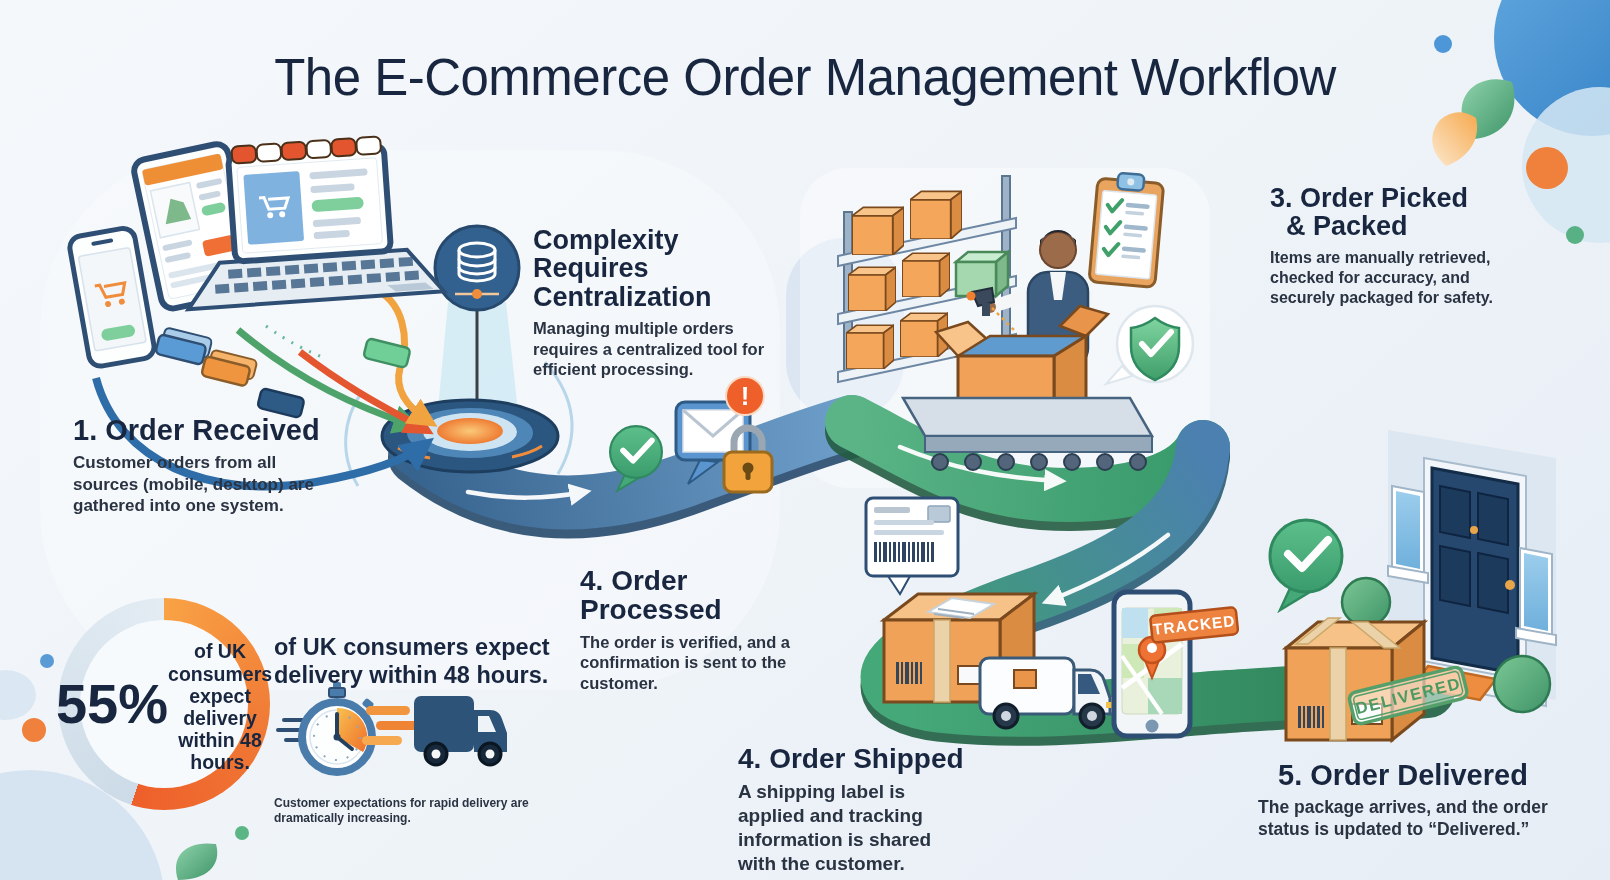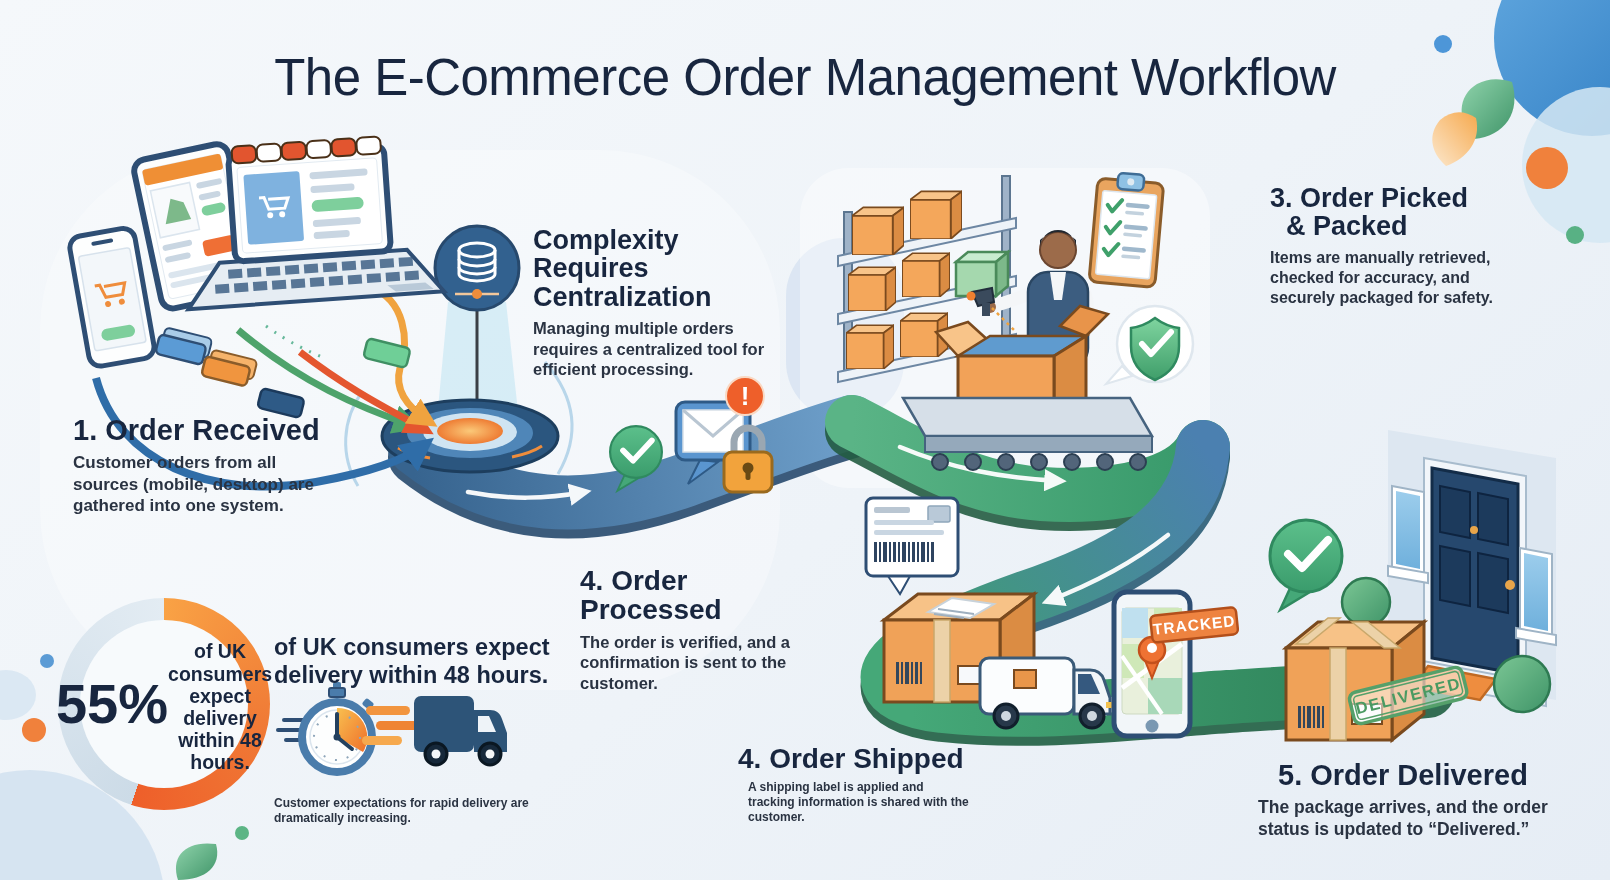--- a/index.html
+++ b/index.html
@@ -10,21 +10,21 @@
   #title{position:absolute;left:0;right:0;top:48px;margin:0;text-align:center;
          font-size:51px;font-weight:400;color:#18263f;letter-spacing:-0.5px;z-index:3;}
   .tblock{position:absolute;color:#18263f;z-index:3;}
   .tblock h2{margin:0;font-weight:700;color:#18263f;line-height:1.05;}
   .tblock p{margin:7px 0 0;font-weight:700;color:#2a3342;line-height:1.25;}
   #b-step1{left:73px;top:415px;width:255px}   #b-step1 h2{font-size:29px}  #b-step1 p{font-size:17px}
   #b-callout{left:533px;top:226px;width:262px}#b-callout h2{font-size:27px}#b-callout p{font-size:16.5px;width:248px}
   #b-step2{left:580px;top:566px;width:250px}  #b-step2 h2{font-size:28px}  #b-step2 p{font-size:16.5px;width:232px}
   #b-step3{left:1270px;top:184px;width:300px} #b-step3 h2{font-size:27px}  #b-step3 .h2b,#b-step3 p{}
   #b-step3 p{font-size:16px;width:262px}
-  #b-step4{left:738px;top:744px;width:245px}  #b-step4 h2{font-size:28px}  #b-step4 p{font-size:12px;margin-left:10px;width:225px}
+  #b-step4{left:738px;top:744px;width:245px}  #b-step4 h2{font-size:28px}  #b-step4 p{font-size:19px;width:225px}
   #b-step5{left:1258px;top:760px;width:305px} #b-step5 h2{font-size:29px;margin-left:20px} #b-step5 p{font-size:17.5px;width:292px}
   #b-side{left:274px;top:634px;width:282px;font-size:23.5px;font-weight:700;line-height:1.18;}
   #b-sidebody{left:274px;top:796px;width:288px;font-size:12px;font-weight:700;color:#2a3342;line-height:1.22;}
   #donut{position:absolute;left:58px;top:598px;width:212px;height:212px;z-index:3;}
   #donut .ring{position:absolute;inset:0;border-radius:50%;}
   #donut .hole{position:absolute;inset:22px;border-radius:50%;background:#f7fafc;
                display:flex;flex-direction:row;align-items:center;justify-content:center;text-align:center;}
   #donut .big{font-size:56px;font-weight:700;color:#18263f;line-height:1;}
   #donut .cap{font-size:19.5px;font-weight:700;color:#18263f;margin-top:6px;width:162px;line-height:1.14;}
 </style>

